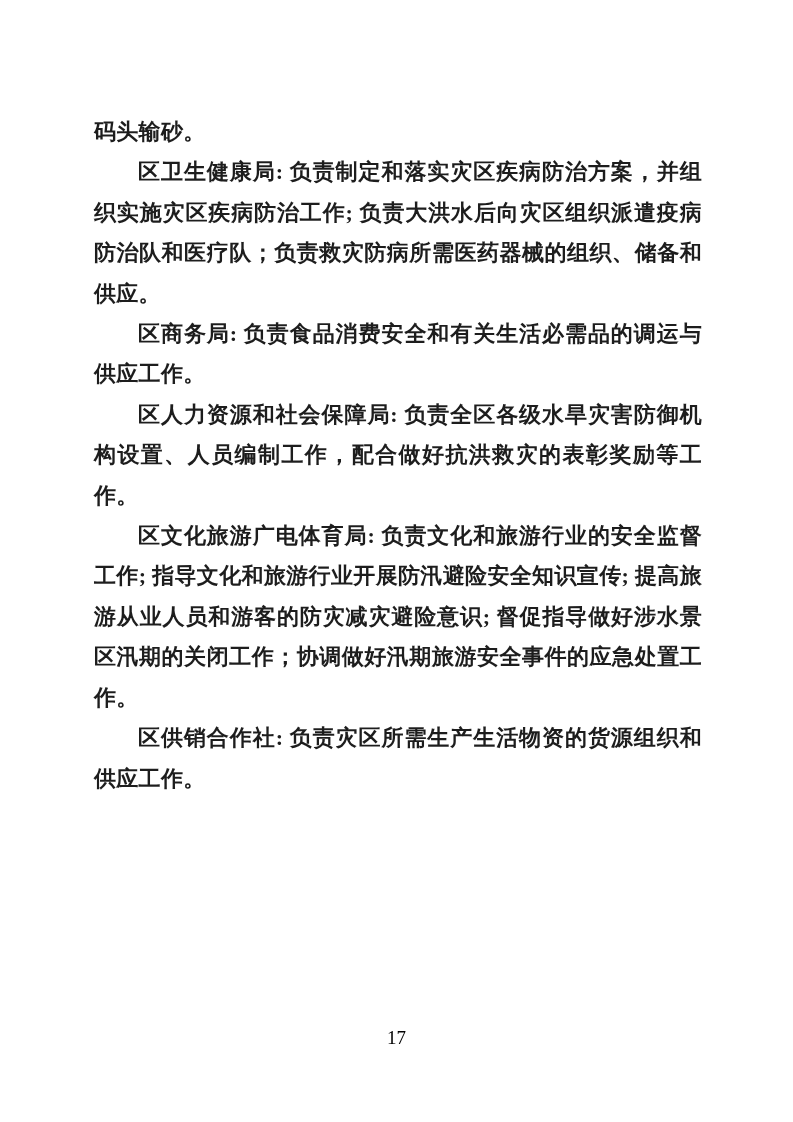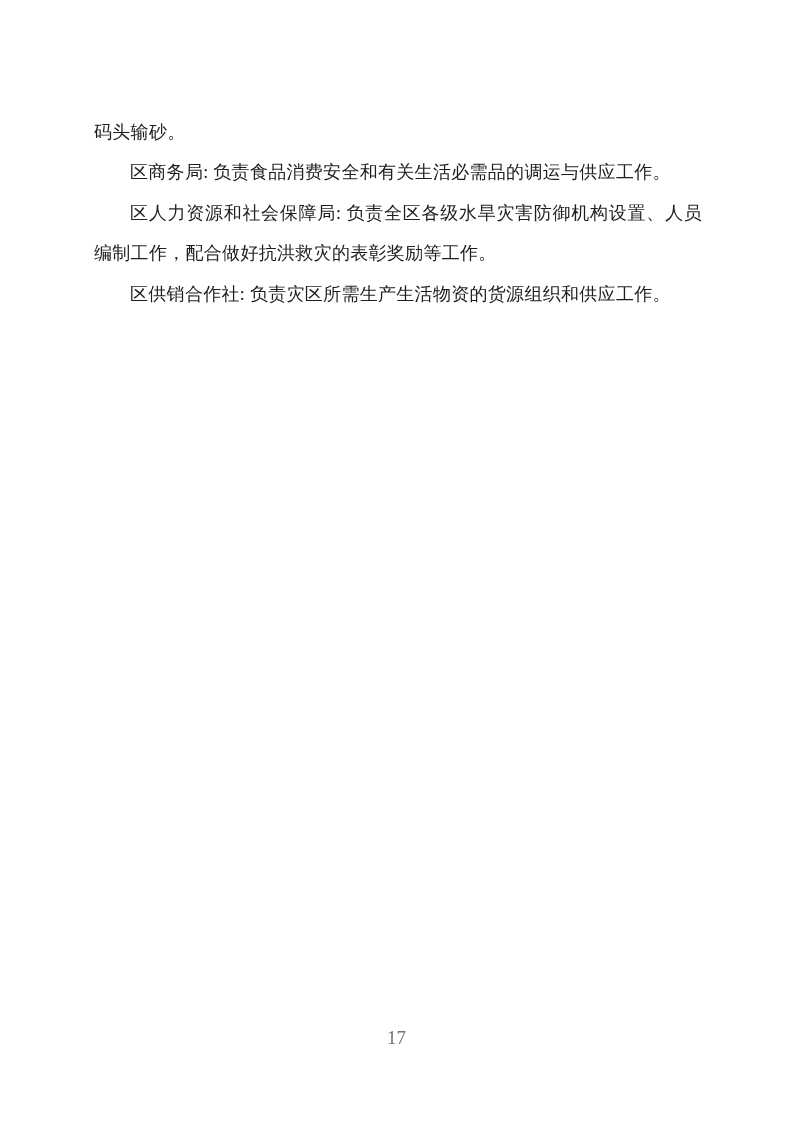--- a/index.html
+++ b/index.html
@@ -18,45 +18,48 @@
   }
   .body-text {
     position: absolute;
     left: 94px;
     top: 112px;
     width: 608px;
   }
   .body-text p {
     margin: 0;
     padding: 0;
-    font-size: 18px;
+    font-size: 22px;
     line-height: 40.4px;
     text-align: justify;
     text-justify: inter-ideograph;
     letter-spacing: 0.3px;
     word-break: break-all;
+    font-weight: bold;
   }
   .body-text p.indent {
     text-indent: 2em;
   }
   .page-number {
     position: absolute;
     left: 0;
     right: 0;
     top: 1026px;
     text-align: center;
     font-size: 19px;
     line-height: 24px;
-    color: #737373;
+    color: #000000;
   }
 </style>
 </head>
 <body>
 
 <div class="page">
   <div class="body-text">
     <p>码头输砂。</p>
+    <p class="indent">区卫生健康局: 负责制定和落实灾区疾病防治方案，并组织实施灾区疾病防治工作; 负责大洪水后向灾区组织派遣疫病防治队和医疗队；负责救灾防病所需医药器械的组织、储备和供应。</p>
     <p class="indent">区商务局: 负责食品消费安全和有关生活必需品的调运与供应工作。</p>
     <p class="indent">区人力资源和社会保障局: 负责全区各级水旱灾害防御机构设置、人员编制工作，配合做好抗洪救灾的表彰奖励等工作。</p>
+    <p class="indent">区文化旅游广电体育局: 负责文化和旅游行业的安全监督工作; 指导文化和旅游行业开展防汛避险安全知识宣传; 提高旅游从业人员和游客的防灾减灾避险意识; 督促指导做好涉水景区汛期的关闭工作；协调做好汛期旅游安全事件的应急处置工作。</p>
     <p class="indent">区供销合作社: 负责灾区所需生产生活物资的货源组织和供应工作。</p>
   </div>
   <div class="page-number">17</div>
 </div>
 
 </body></html>

